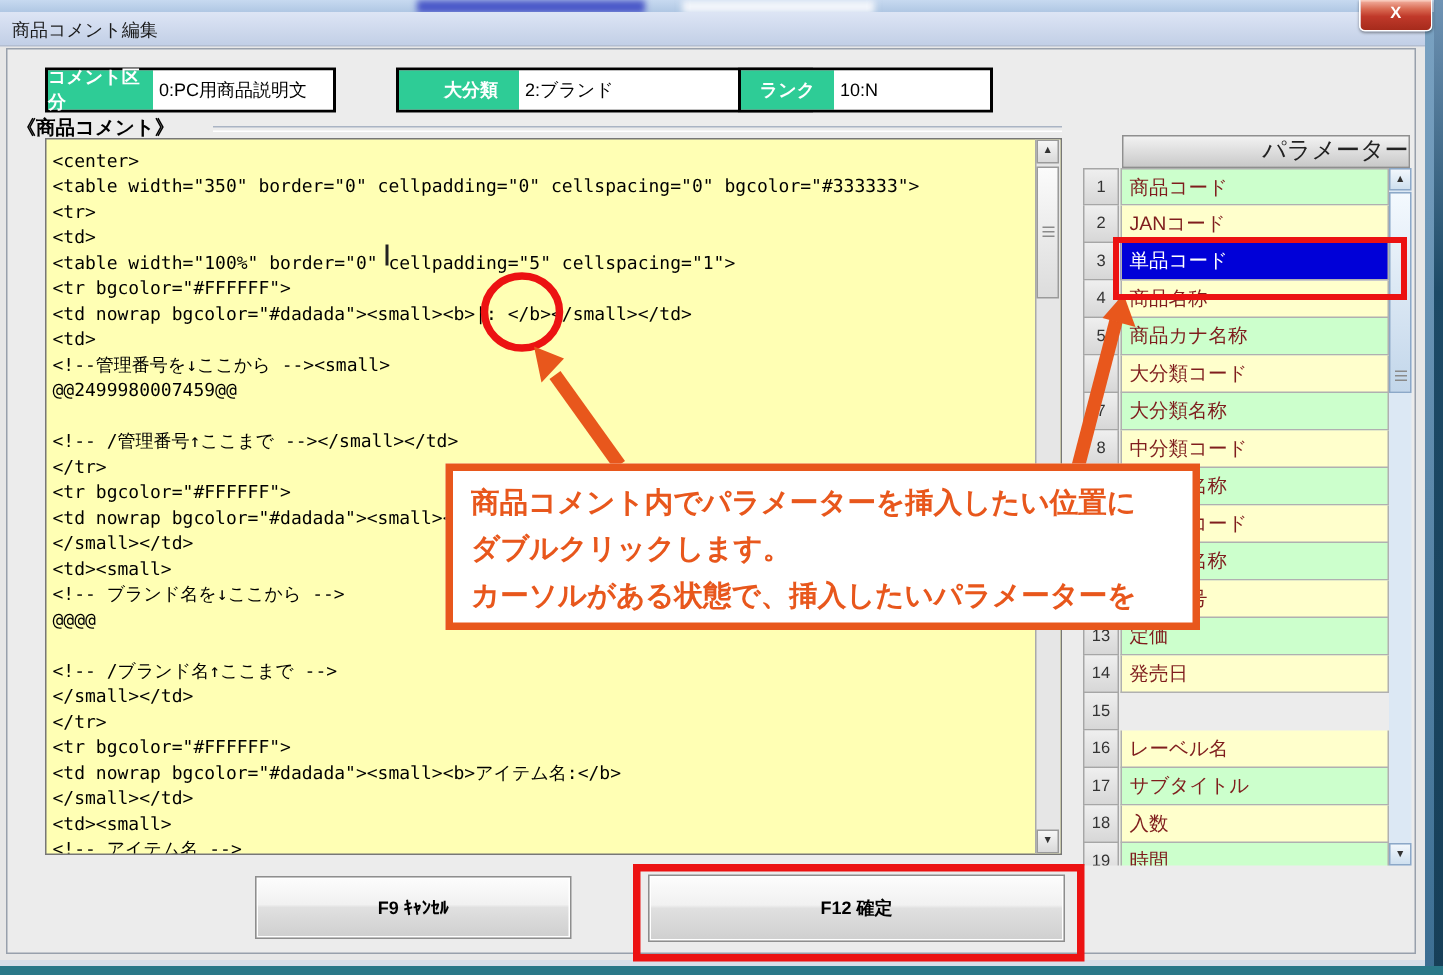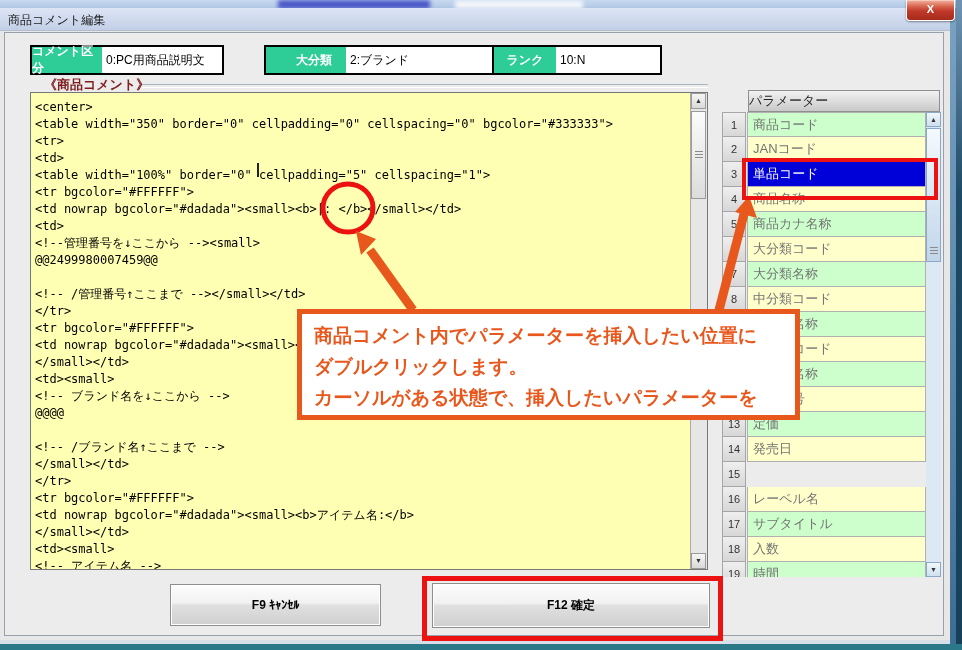--- a/index.html
+++ b/index.html
@@ -32,21 +32,21 @@
   .fgroup{top:45px;height:26px;display:flex;border:2px solid #000;background:#fff;z-index:2;}
   .flabel{background:#2ecc96;color:#fff;font-weight:bold;font-size:12px;
           display:flex;align-items:center;justify-content:center;height:100%;}
   .finput{background:#fff;color:#000;font-size:12px;display:flex;align-items:center;
           padding-left:4px;height:100%;}
   .fg1{left:30px;} .fg1 .flabel{width:70px;} .fg1 .finput{width:116px;}
   .fg2{left:264px;} .fg2 .flabel{width:64px;padding-left:16px;} .fg2 .finput{width:190px;}
   .fg3{left:492px;} .fg3 .flabel{width:62px;} .fg3 .finput{width:100px;}
 
   
-  .grp-label{left:44px;top:76px;font-size:13px;font-weight:bold;color:#7f1d1d;z-index:2;}
+  .grp-label{left:11px;top:76px;font-size:13px;font-weight:bold;color:#000000;z-index:2;}
   .grp-line{left:142px;top:84px;width:566px;height:2px;border-top:1px solid #aab4c4;
             border-bottom:1px solid #fff;z-index:2;}
   .code-box{left:30px;top:92px;width:678px;height:478px;background:#ffffb4;
             border:1px solid #777;box-sizing:border-box;z-index:2;overflow:hidden;}
   .code-pre{margin:0;padding:6px 0 0 4px;width:656px;height:472px;overflow:hidden;
             font-family:"DejaVu Sans Mono","Liberation Mono",monospace;
             font-size:12px;line-height:17px;color:#000;white-space:pre;}
   .ibeam{left:257px;top:163px;width:2px;height:14px;background:#222;z-index:6;}
 
   
@@ -59,29 +59,29 @@
             border:1px solid #9a9a9a;box-sizing:border-box;}
   .grip{position:absolute;left:3px;width:8px;height:1px;background:#8a8a8a;box-shadow:0 3px 0 #8a8a8a,0 6px 0 #8a8a8a;}
 
   .lsb{left:926px;top:112px;width:15px;height:465px;background:#dce8f4;z-index:3;}
   .lsb .sb-btn{background:linear-gradient(#f2f7fc,#cfe0ef);border-color:#8ca8c8;}
   .lsb .sb-thumb{top:16px;height:134px;background:linear-gradient(#f4f9fe,#c2d6ea);border-color:#8ca8c8;}
 
   
   .phdr{left:748px;top:90px;width:192px;height:22px;z-index:2;
         background:linear-gradient(#f2f2f2,#c9c9c9);border:1px solid #8f8f8f;box-sizing:border-box;
-        text-align:left;font-size:13px;color:#222;line-height:20px;}
+        text-align:right;font-size:16px;color:#222;line-height:20px;}
   .plist{left:722px;top:112px;width:204px;height:465px;overflow:hidden;z-index:2;}
   .prow{display:flex;height:25px;box-sizing:border-box;}
   .pnum{width:24px;background:linear-gradient(#efefef,#d7d7d7);border:1px solid #a6a6a6;
         border-top:none;box-sizing:border-box;font-size:11px;color:#333;
         display:flex;align-items:center;justify-content:center;}
   .prow:first-child .pnum{border-top:1px solid #a6a6a6;}
   .pname{flex:1;margin-left:1px;border:1px solid #b0b0b0;border-top:none;box-sizing:border-box;
-         font-size:13px;color:#737373;display:flex;align-items:center;padding-left:5px;}
+         font-size:13px;color:#7f1d1d;display:flex;align-items:center;padding-left:5px;}
   .prow:first-child .pname{border-top:1px solid #b0b0b0;}
   .pg .pname{background:#ccffcc;} .py .pname{background:#ffffcc;}
   .sel .pname{background:#0000d8 !important;color:#fff;}
 
   
   .wbtn{z-index:3;border:1px solid #8e8e8e;
         background:linear-gradient(#fdfdfd,#f1f1f1 45%,#e0e0e0 50%,#cfcfcf);
         box-shadow:inset 0 0 0 1px #fff;box-sizing:border-box;
         display:flex;align-items:center;justify-content:center;
         font-size:12px;font-weight:bold;color:#000;}

